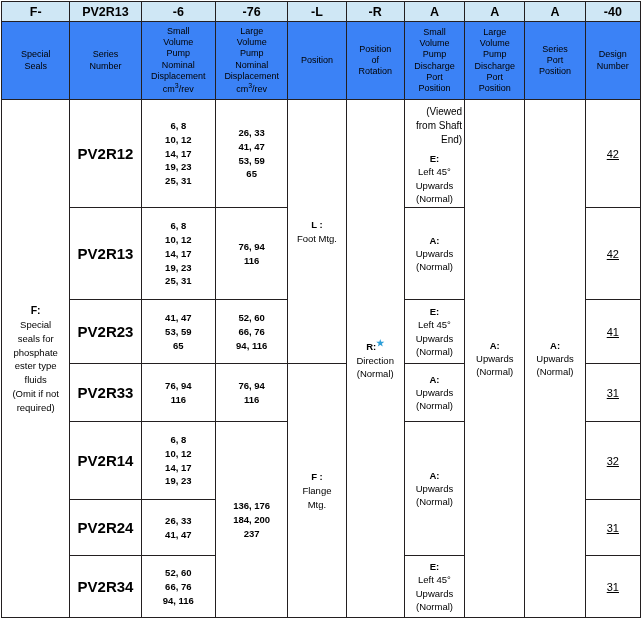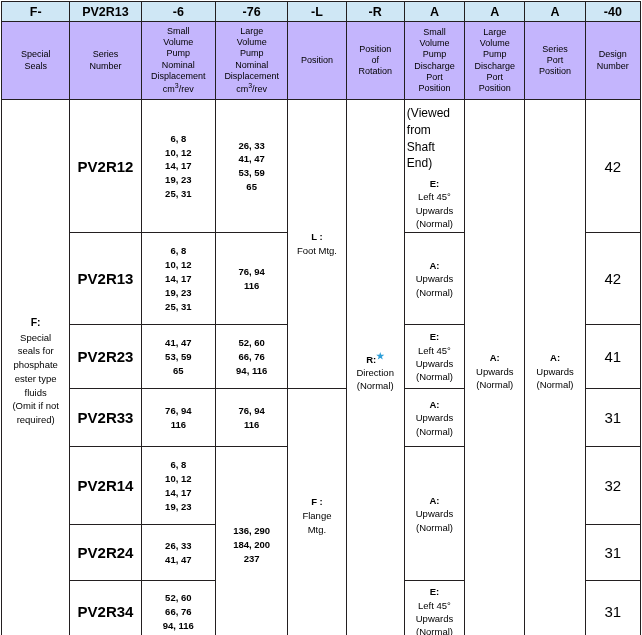--- a/index.html
+++ b/index.html
@@ -24,21 +24,21 @@
     box-sizing:border-box;
   }
   .hdr-code{
     background:#cfe7f5;
     font-weight:bold;
     font-size:12.5px;
     height:20px;
     padding:2px 0;
   }
   .hdr-name{
-    background:#c4b5fd;
+    background:#3b82f6;
     font-size:9px;
     line-height:1.25;
     height:78px;
     vertical-align:middle;
   }
   .sup{font-size:7px;vertical-align:super;}
   .cell-left{
     text-align:left;
     vertical-align:top;
     font-size:9.5px;
@@ -67,26 +67,27 @@
     vertical-align:middle;
   }
   .port{
     text-align:left;
     font-size:9.5px;
     line-height:1.4;
     padding-left:6px;
     vertical-align:middle;
   }
   .viewed{
-    font-size:12px;
-    text-align:left;
+    font-size:10px;
+    text-align:right;
     padding:3px 0 1px 0;
   }
   .num{
-    font-size:15px;
+    font-size:11px;
+    text-decoration:underline;
   }
   .star{
     color:#2f9fd8;
     font-size:9px;
     vertical-align:super;
   }
 </style>
 </head>
 <body>
 
@@ -306,21 +307,21 @@
 
   <tr>
     <td class="series" style="height:78px">PV2R14</td>
     <td class="disp">
       <div>6, 8</div>
       <div>10, 12</div>
       <div>14, 17</div>
       <div>19, 23</div>
     </td>
     <td rowspan="3" class="disp">
-      <div>136, 290</div>
+      <div>136, 176</div>
       <div>184, 200</div>
       <div>237</div>
     </td>
     <td rowspan="2" class="port">
       <div style="font-weight:bold;">A:</div>
       <div>Upwards</div>
       <div>(Normal)</div>
     </td>
     <td class="num">32</td>
   </tr>

